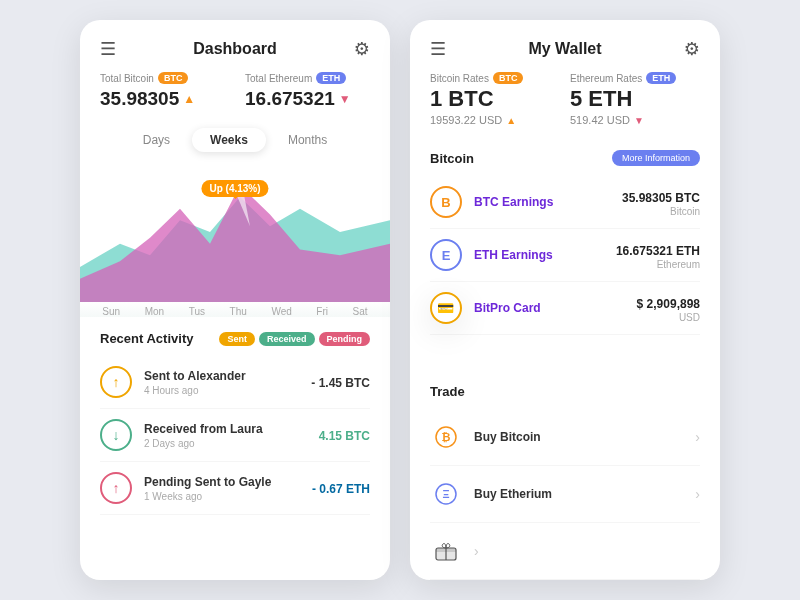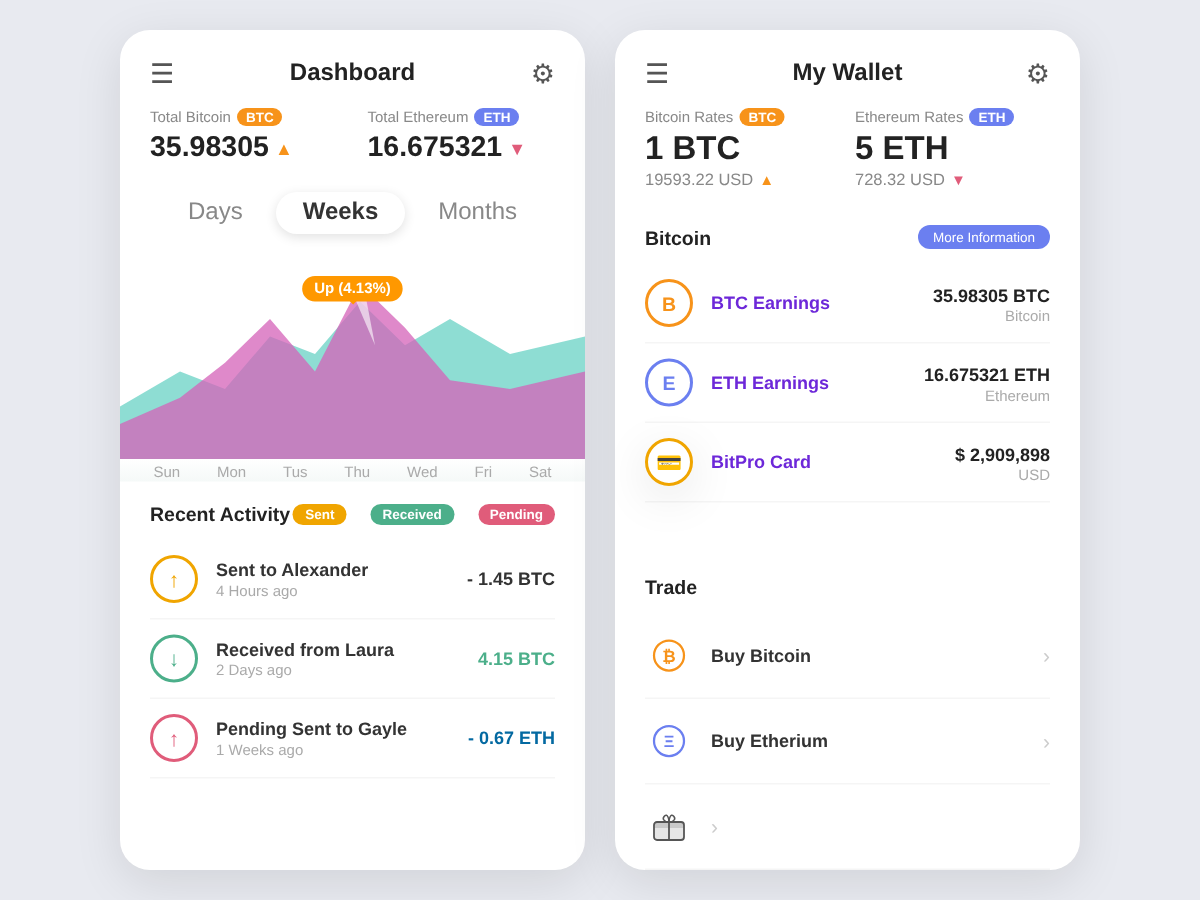--- a/index.html
+++ b/index.html
@@ -88,21 +88,21 @@
     
     .time-tabs {
       display: flex;
       justify-content: center;
       gap: 4px;
       padding: 6px 20px 10px;
     }
     .time-tab {
       padding: 5px 18px;
       border-radius: 20px;
-      font-size: 16px;
+      font-size: 12px;
       cursor: pointer;
       border: none;
       background: transparent;
       color: #888;
     }
     .time-tab.active {
       background: #fff;
       box-shadow: 0 2px 8px rgba(0,0,0,0.12);
       color: #333;
       font-weight: 600;
@@ -160,21 +160,21 @@
       justify-content: space-between;
       margin-bottom: 10px;
     }
     .activity-title {
       font-size: 13px;
       font-weight: 700;
       color: #222;
     }
     .activity-filters {
       display: flex;
-      gap: 16px;
+      gap: 4px;
     }
     .filter-badge {
       padding: 2px 8px;
       border-radius: 10px;
       font-size: 9px;
       font-weight: 600;
       color: #fff;
       cursor: pointer;
     }
     .filter-sent { background: #f0a500; }
@@ -487,21 +487,21 @@
         <span class="rate-arrow-up">▲</span>
       </div>
     </div>
     <div class="rate-item">
       <div class="rate-label">
         <span>Ethereum Rates</span>
         <span class="stat-badge badge-eth">ETH</span>
       </div>
       <div class="rate-value">5 ETH</div>
       <div class="rate-usd">
-        <span>728.32 USD</span>
+        <span>519.42 USD</span>
         <span class="rate-arrow-down">▼</span>
       </div>
     </div>
   </div>
 
   <div class="wallet-section">
     <div class="section-header">
       <span class="section-title">Bitcoin</span>
       <button class="more-info-btn">More Information</button>
     </div>

